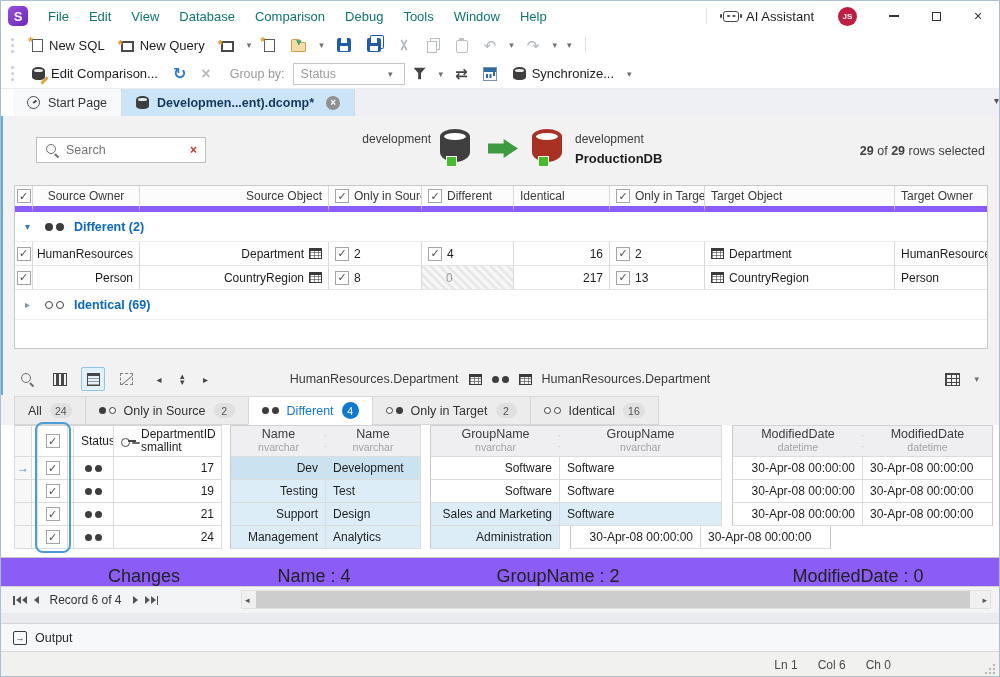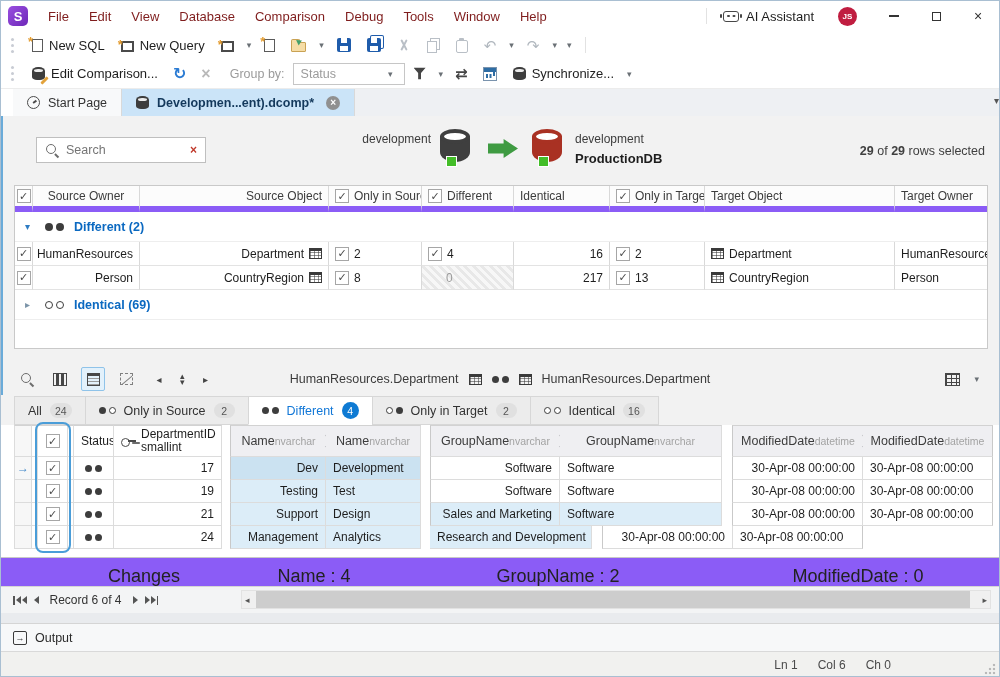--- a/index.html
+++ b/index.html
@@ -2,21 +2,21 @@
 <html><head>
 <meta charset="utf-8">
 <style>
   *{box-sizing:border-box;margin:0;padding:0}
   body{background:#d8d8d8;font-family:"Liberation Sans","DejaVu Sans",sans-serif}
   .app{position:relative;width:1000px;height:677px;background:#fff;overflow:hidden;border:1px solid #a9bfd2;color:#1e1e1e;font-size:13px}
 
   
   .titlebar{position:absolute;left:0;top:0;width:100%;height:30px;background:#fff;display:flex;align-items:center;padding-left:7px}
   .logo{width:20px;height:20px;border-radius:5px;background:linear-gradient(135deg,#9a4fe0,#6d28b8);color:#fff;font-weight:bold;font-size:13px;display:flex;align-items:center;justify-content:center;margin-right:10px}
-  .menu{padding:0 10px;height:30px;display:flex;align-items:center;font-size:13px;color:#7f1d1d;cursor:default}
+  .menu{padding:0 10px;height:30px;display:flex;align-items:center;font-size:13px;color:#0f766e;cursor:default}
   .tb-right{margin-left:auto;display:flex;align-items:center}
   .vsep{width:1px;height:16px;background:#e2e2e2;margin:0 8px}
   .ai-btn{display:flex;align-items:center;gap:7px;padding:0 8px;height:30px}
   .robotico{position:relative;width:16px;height:11px;border:1.4px solid #474747;border-radius:3px}
   .robotico::before{content:"";position:absolute;left:3px;top:3px;width:2.5px;height:2.5px;background:#474747;border-radius:50%;box-shadow:5.5px 0 0 #474747}
   .robotico::after{content:"";position:absolute;left:-4px;top:2px;width:2px;height:4px;background:#474747;border-radius:1px;box-shadow:20px 0 0 #474747}
   .avatar{width:19px;height:19px;border-radius:50%;background:#c01d40;color:#fff;font-size:8px;font-weight:bold;display:flex;align-items:center;justify-content:center;margin:0 16px}
   .winbtn{width:42px;height:30px;display:flex;align-items:center;justify-content:center;color:#333;font-size:14px}
   .minbar{width:10px;height:1.5px;background:#333}
   .maxbox{width:9px;height:9px;border:1.3px solid #333}
@@ -155,21 +155,21 @@
   .cnt{width:95px}
   .cgap2{width:9px;border:none!important;background:transparent!important;padding:0}
   .cgs{width:130px;justify-content:flex-end}
   .cgt{width:162px}
   .cgap3{width:10px;border:none!important;background:transparent!important;padding:0}
   .cds{width:131px;justify-content:flex-end}
   .cdt{width:130px;border-right:1px solid #c9c9c9}
   .blkl{border-left:1px solid #c9c9c9}
   .hrow .cns,.hrow .cnt,.hrow .cgs,.hrow .cgt,.hrow .cds,.hrow .cdt{background:#efeff2;justify-content:center;position:relative}
   .hrow .cns,.hrow .cgs,.hrow .cds{border-right:none}
-  .h2{display:flex;flex-direction:row;align-items:center;line-height:13px}
+  .h2{display:flex;flex-direction:column;align-items:center;line-height:13px}
   .h2 .cname{font-size:12.5px;color:#3c3c3c}
   .h2 .ctype{font-size:10.5px;color:#a3a3a3}
   .h2l{display:flex;flex-direction:column;align-items:flex-start;line-height:13px}
   .hchev{position:absolute;right:-4px;top:50%;width:9px;height:9px;border-top:1px solid #c2c2c6;border-right:1px solid #c2c2c6;transform:translateY(-50%) rotate(45deg);background:transparent;z-index:2}
   .chg{background:#dcedf8}
   .chgc{background:#cbe2f1}
   .keyico{position:relative;display:inline-block;width:15px;height:9px;margin-right:5px;flex:none}
   .keyico::before{content:"";position:absolute;left:0;top:1px;width:7px;height:7px;border:1.8px solid #4a4a4a;border-radius:50%}
   .keyico::after{content:"";position:absolute;left:7px;top:3.6px;width:8px;height:1.8px;background:#4a4a4a;box-shadow:4px 2px 0 -0.2px #4a4a4a}
   .focusring{position:absolute;left:21px;top:-3px;width:36px;height:131px;border:2px solid #4a9dd8;border-radius:8px;pointer-events:none;z-index:3}
@@ -703,21 +703,21 @@
               <span class="dots">
                 <span class="dot s f"></span>
                 <span class="dot s f"></span>
               </span>
             </div>
           <div class="dc cid">24</div>
           <div class="dc cgap"></div>
           <div class="dc cns blkl chg">Management</div>
           <div class="dc cnt chg">Analytics</div>
           <div class="dc cgap2"></div>
-          <div class="dc cgt chg">Research and Development</div>
+          <div class="dc cgs blkl chg">Administration</div>
           <div class="dc cgap3"></div>
           <div class="dc cds blkl">30-Apr-08 00:00:00</div>
           <div class="dc cdt">30-Apr-08 00:00:00</div>
         </div>
       </div>
     </div>
 
     <div class="changes">
       <div class="chitem" style="left:58px">Changes</div>
       <div class="chitem" style="left:228px">Name : 4</div>

